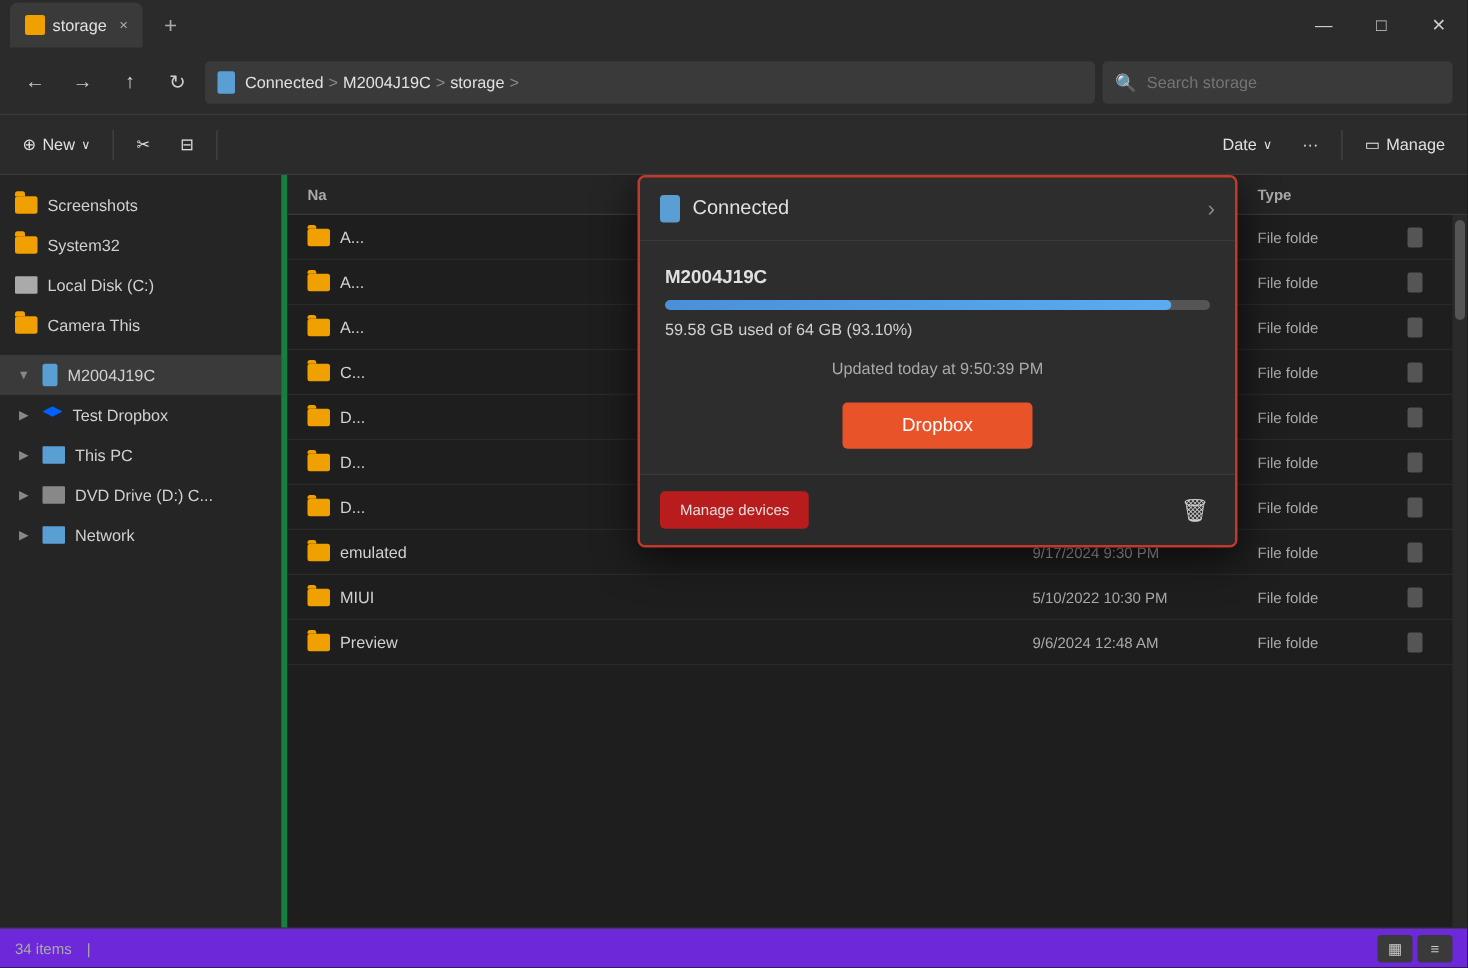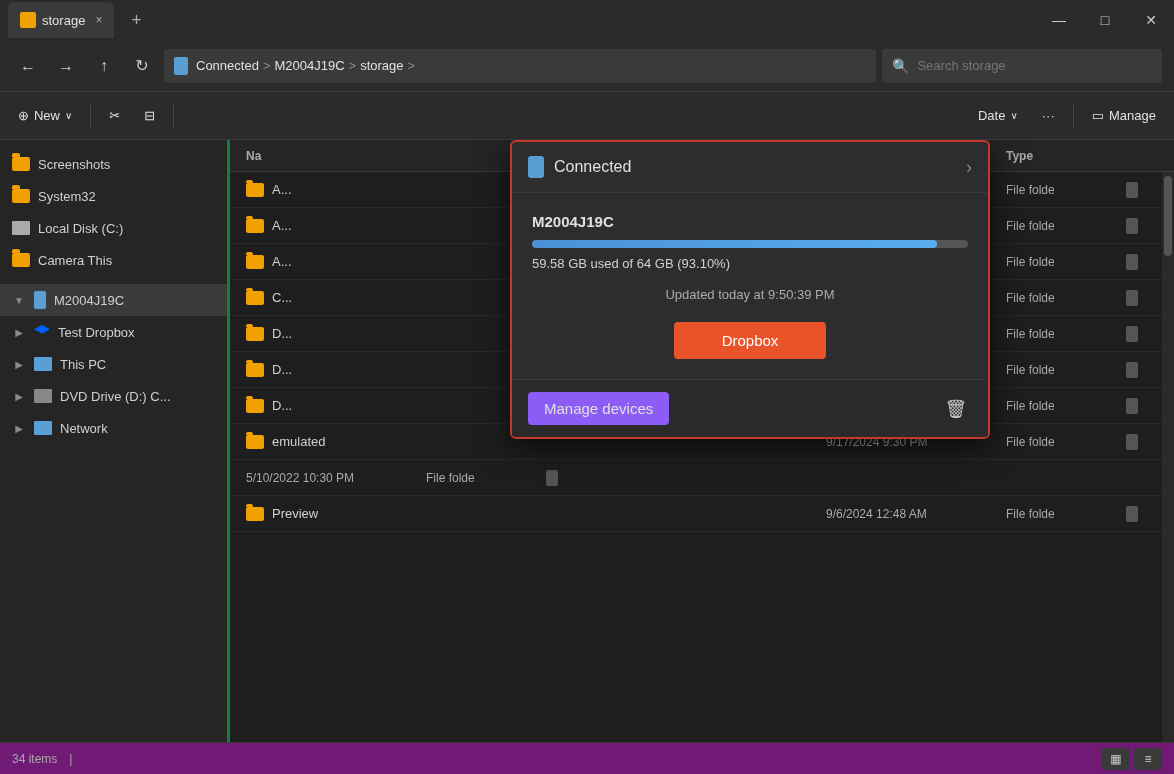--- a/index.html
+++ b/index.html
@@ -177,21 +177,21 @@
     
     .main-layout {
       display: flex;
       height: calc(774px - 40px - 52px - 48px - 32px);
     }
 
     
     .sidebar {
       width: 230px;
       background: #252525;
-      border-right: 3px solid #15803d;
+      border-right: 5px solid #15803d;
       overflow-y: auto;
       padding: 8px 0;
       flex-shrink: 0;
     }
     .sidebar::-webkit-scrollbar { width: 6px; }
     .sidebar::-webkit-scrollbar-track { background: transparent; }
     .sidebar::-webkit-scrollbar-thumb { background: #555; border-radius: 3px; }
 
     .sidebar-item {
       display: flex;
@@ -288,21 +288,21 @@
       align-items: center;
       height: 32px;
       background: #252525;
       border-bottom: 1px solid #3a3a3a;
       padding: 0 16px;
       font-size: 12px;
       color: #aaa;
       font-weight: 600;
     }
     .col-name { flex: 1; }
-    .col-date { width: 180px; }
+    .col-date { width: 180px; margin-left: 28px; }
     .col-type { width: 120px; }
     .col-phone { width: 32px; }
 
     .file-row {
       display: flex;
       align-items: center;
       height: 36px;
       padding: 0 16px;
       border-bottom: 1px solid #2a2a2a;
       font-size: 13px;
@@ -354,21 +354,21 @@
       background: #555;
       border-radius: 4px;
       position: absolute;
       top: 4px;
       left: 2px;
     }
 
     
     .statusbar {
       height: 32px;
-      background: #701a75;
+      background: #6d28d9;
       display: flex;
       align-items: center;
       padding: 0 12px;
       font-size: 12px;
       color: #aaa;
       border-top: 1px solid #3a3a3a;
       gap: 12px;
     }
     .statusbar-right {
       margin-left: auto;
@@ -485,26 +485,26 @@
     
     .popup-footer {
       display: flex;
       align-items: center;
       justify-content: space-between;
       padding: 12px 16px;
       background: #2a2a2a;
       border-top: 1px solid #3a3a3a;
     }
     .manage-devices-btn {
-      background: #8b5cf6;
+      background: #b91c1c;
       color: #e0e0e0;
       border: none;
       padding: 8px 16px;
       border-radius: 4px;
-      font-size: 15px;
+      font-size: 12px;
       cursor: pointer;
     }
     .delete-icon {
       width: 32px;
       height: 32px;
       display: flex;
       align-items: center;
       justify-content: center;
       font-size: 18px;
       color: #ccc;
@@ -716,20 +716,24 @@
           <div class="file-icon"></div>
           <span>emulated</span>
         </div>
       <div class="col-date">9/17/2024 9:30 PM</div>
       <div class="col-type">File folde</div>
       <div class="col-phone">
           <div class="phone-indicator"></div>
         </div>
     </div>
     <div class="file-row">
+      <div class="col-name">
+          <div class="file-icon"></div>
+          <span>MIUI</span>
+        </div>
       <div class="col-date">5/10/2022 10:30 PM</div>
       <div class="col-type">File folde</div>
       <div class="col-phone">
           <div class="phone-indicator"></div>
         </div>
     </div>
     <div class="file-row">
       <div class="col-name">
           <div class="file-icon"></div>
           <span>Preview</span>

